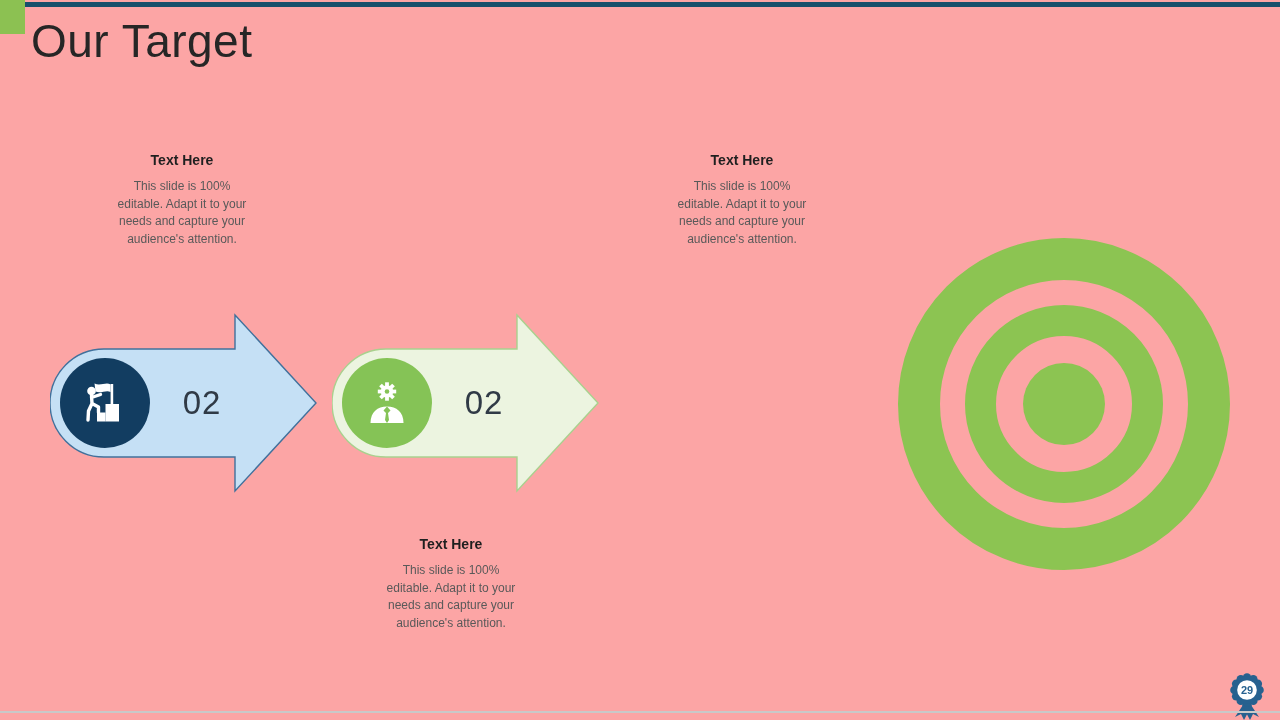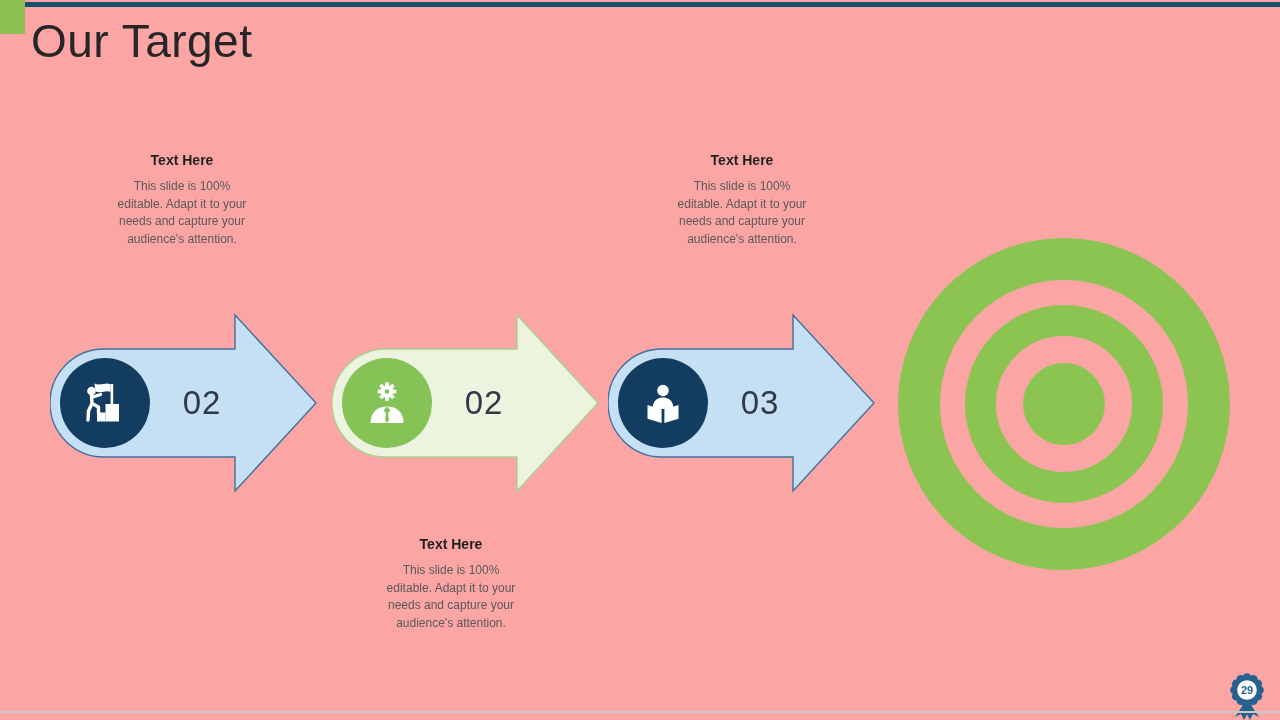--- a/index.html
+++ b/index.html
@@ -111,33 +111,20 @@
         </g>
         <g transform="translate(31,66)">
           <path d="M7.5 44 C7.5 33 14.5 27.5 24 27.5 C33.5 27.5 40.5 33 40.5 44 Z"></path>
           <path d="M24 27.5 L20.5 31.5 L23 34 L22 41 L24 44 L26 41 L25 34 L27.5 31.5 Z" style="fill:var(--circle)"></path>
         </g>
       </g>
     </svg>
     <div class="step-number">02</div>
   </div>
 
-  <div class="arrow blue a3">
-    <svg width="268" height="180" viewBox="0 0 268 180">
-      <path class="arrow-shape" d="M185 2 L266 90 L185 178 L185 144 L54 144 A54 54 0 0 1 54 36 L185 36 Z"></path>
-      <circle class="step-circle" cx="55" cy="90" r="45"></circle>
-      <g transform="translate(31,66)" fill="#fff">
-        <circle cx="24" cy="11.5" r="5.8"></circle>
-        <path d="M14 26 C15.5 20.5 19.3 18.6 24 18.6 C28.7 18.6 32.5 20.5 34 26 L34 30 L14 30 Z"></path>
-        <path d="M8.5 26 L22.6 30.2 L22.6 44 L8.5 39.8 Z"></path>
-        <path d="M39.5 26 L25.4 30.2 L25.4 44 L39.5 39.8 Z"></path>
-      </g>
-    </svg>
-    <div class="step-number">03</div>
-  </div>
 
   <svg class="target-graphic" width="336" height="336" viewBox="0 0 336 336">
     <circle cx="168" cy="168" r="145" fill="none" stroke="#8CC452" stroke-width="42"></circle>
     <circle cx="168" cy="168" r="83.5" fill="none" stroke="#8CC452" stroke-width="31"></circle>
     <circle cx="168" cy="168" r="41" fill="#8CC452"></circle>
   </svg>
 
   <svg class="badge" width="52" height="57" viewBox="0 0 52 57">
     <g fill="#27618F">
       <polygon points="26,36 14,54 20,51 23,57 31,42"></polygon>

